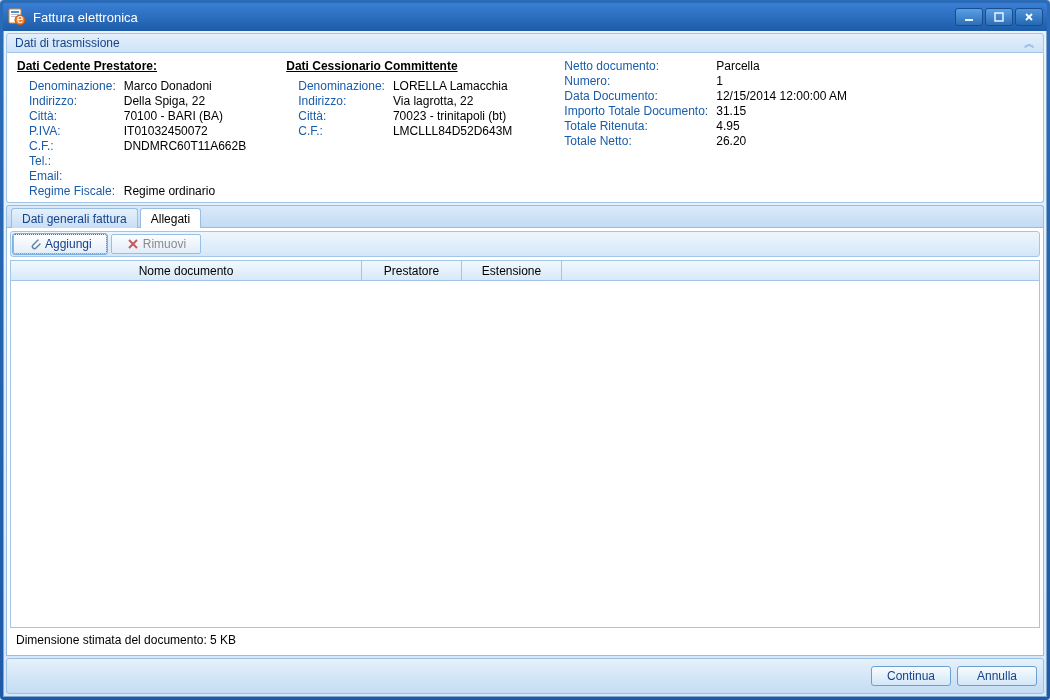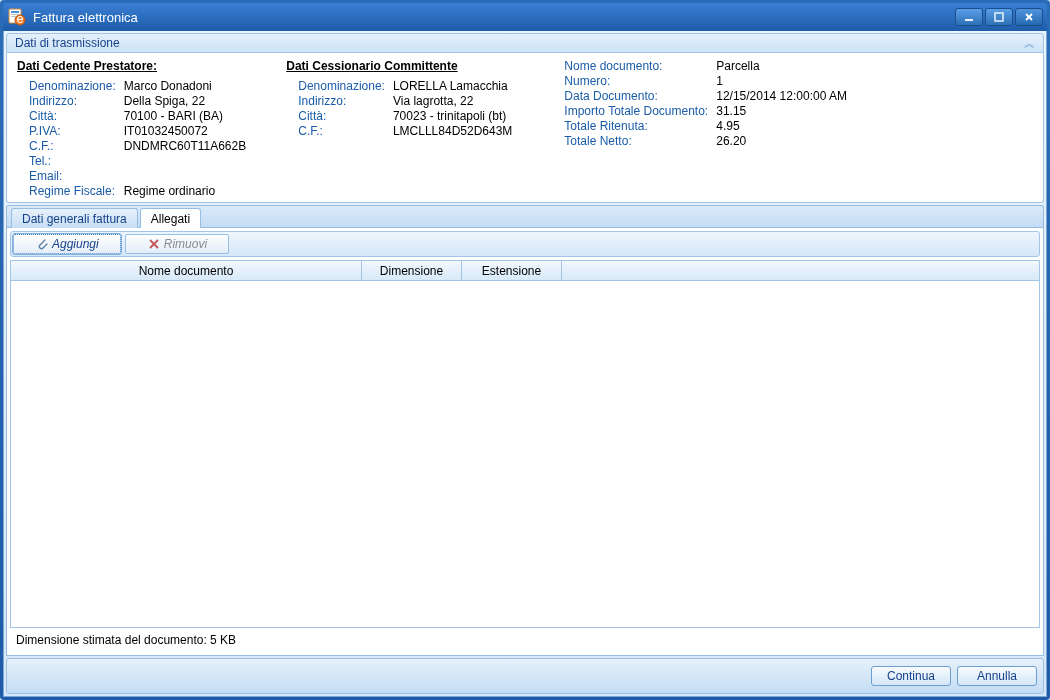--- a/index.html
+++ b/index.html
@@ -28,21 +28,21 @@
 .field-label { color:#1a5ca8; font-size:12px; white-space:nowrap; }
 .field-value { color:#000; font-size:12px; white-space:nowrap; }
 
 .tabs-strip { height:22px; background: linear-gradient(to bottom,#dbeafb,#c2dbf4); border:1px solid #99bde0; border-bottom:none; border-radius:3px 3px 0 0; display:flex; align-items:flex-end; padding:0 4px; }
 .tab { height:20px; padding:0 10px; display:flex; align-items:center; border:1px solid #99bde0; border-bottom:none; border-radius:3px 3px 0 0; margin-right:2px; background: linear-gradient(to bottom,#e6f1fb,#c8def5); color:#15428b; cursor:pointer; position:relative; top:1px; }
 .tab.active { background:#fff; color:#000; z-index:2; }
 
 .tab-content { flex:1; background:#fff; border:1px solid #99bde0; display:flex; flex-direction:column; padding:3px; }
 
 .toolbar { height:26px; background: linear-gradient(to bottom,#eef6fd,#d4e7f8); border:1px solid #a3c6e8; border-radius:3px; display:flex; align-items:center; padding:2px; gap:4px; }
-.tool-btn { height:20px; padding:1px 21px; display:flex; align-items:center; gap:3px; border:1px solid #8bb8e0; border-radius:2px; background:linear-gradient(to bottom,#fff,#e4eef8); cursor:pointer; color:#15428b;font-style:italic; }
+.tool-btn { height:20px; padding:1px 14px; display:flex; align-items:center; gap:3px; border:1px solid #8bb8e0; border-radius:2px; background:linear-gradient(to bottom,#fff,#e4eef8); cursor:pointer; color:#15428b; }
 .tool-btn.focus { border:1px dotted #3b78c4; outline:1px solid #7db1df; }
 .tool-btn.disabled { opacity:0.85; color:#7a7a7a; cursor:default; }
 .tool-btn .ico { width:14px; height:14px; display:flex; align-items:center; justify-content:center; }
 
 .grid-wrap { flex:1; border:1px solid #a3c6e8; margin-top:3px; display:flex; flex-direction:column; background:#fff; }
 .grid-header { height:20px; background: linear-gradient(to bottom,#f2f8fe,#d7e9f9); border-bottom:1px solid #a3c6e8; display:flex; }
 .grid-header .gh { border-right:1px solid #a3c6e8; display:flex; align-items:center; justify-content:center; color:#000; font-size:12px; }
 .grid-header .gh:first-child { width:351px; }
 .grid-header .gh:nth-child(2) { width:100px; }
 .grid-header .gh:nth-child(3) { width:100px; }
@@ -130,21 +130,21 @@
             <div class="field-value">Via lagrotta, 22</div>
             <div class="field-label">Città:</div>
             <div class="field-value">70023 - trinitapoli (bt)</div>
             <div class="field-label">C.F.:</div>
             <div class="field-value">LMCLLL84D52D643M</div>
           </div>
         </div>
 
         <div class="col">
           <div class="field-grid" style="margin-left:12px;">
-            <div class="field-label">Nome documento:</div>
+            <div class="field-label">Netto documento:</div>
             <div class="field-value">Parcella</div>
             <div class="field-label">Numero:</div>
             <div class="field-value">1</div>
             <div class="field-label">Data Documento:</div>
             <div class="field-value">12/15/2014 12:00:00 AM</div>
             <div class="field-label">Importo Totale Documento:</div>
             <div class="field-value">31.15</div>
             <div class="field-label">Totale Ritenuta:</div>
             <div class="field-value">4.95</div>
             <div class="field-label">Totale Netto:</div>
@@ -175,21 +175,21 @@
                 <line x1="10" y1="2" x2="2" y2="10" stroke="#c04040" stroke-width="2"></line>
               </svg>
           </span>
           <span>Rimuovi</span>
         </div>
       </div>
 
       <div class="grid-wrap">
         <div class="grid-header">
           <div class="gh">Nome documento</div>
-          <div class="gh">Dimensione</div>
+          <div class="gh">Prestatore</div>
           <div class="gh">Estensione</div>
           <div class="gh"></div>
         </div>
         <div class="grid-rows"></div>
       </div>
 
       <div class="footer-est">Dimensione stimata del documento: 5 KB</div>
     </div>
 
     <div class="bottom-bar">

